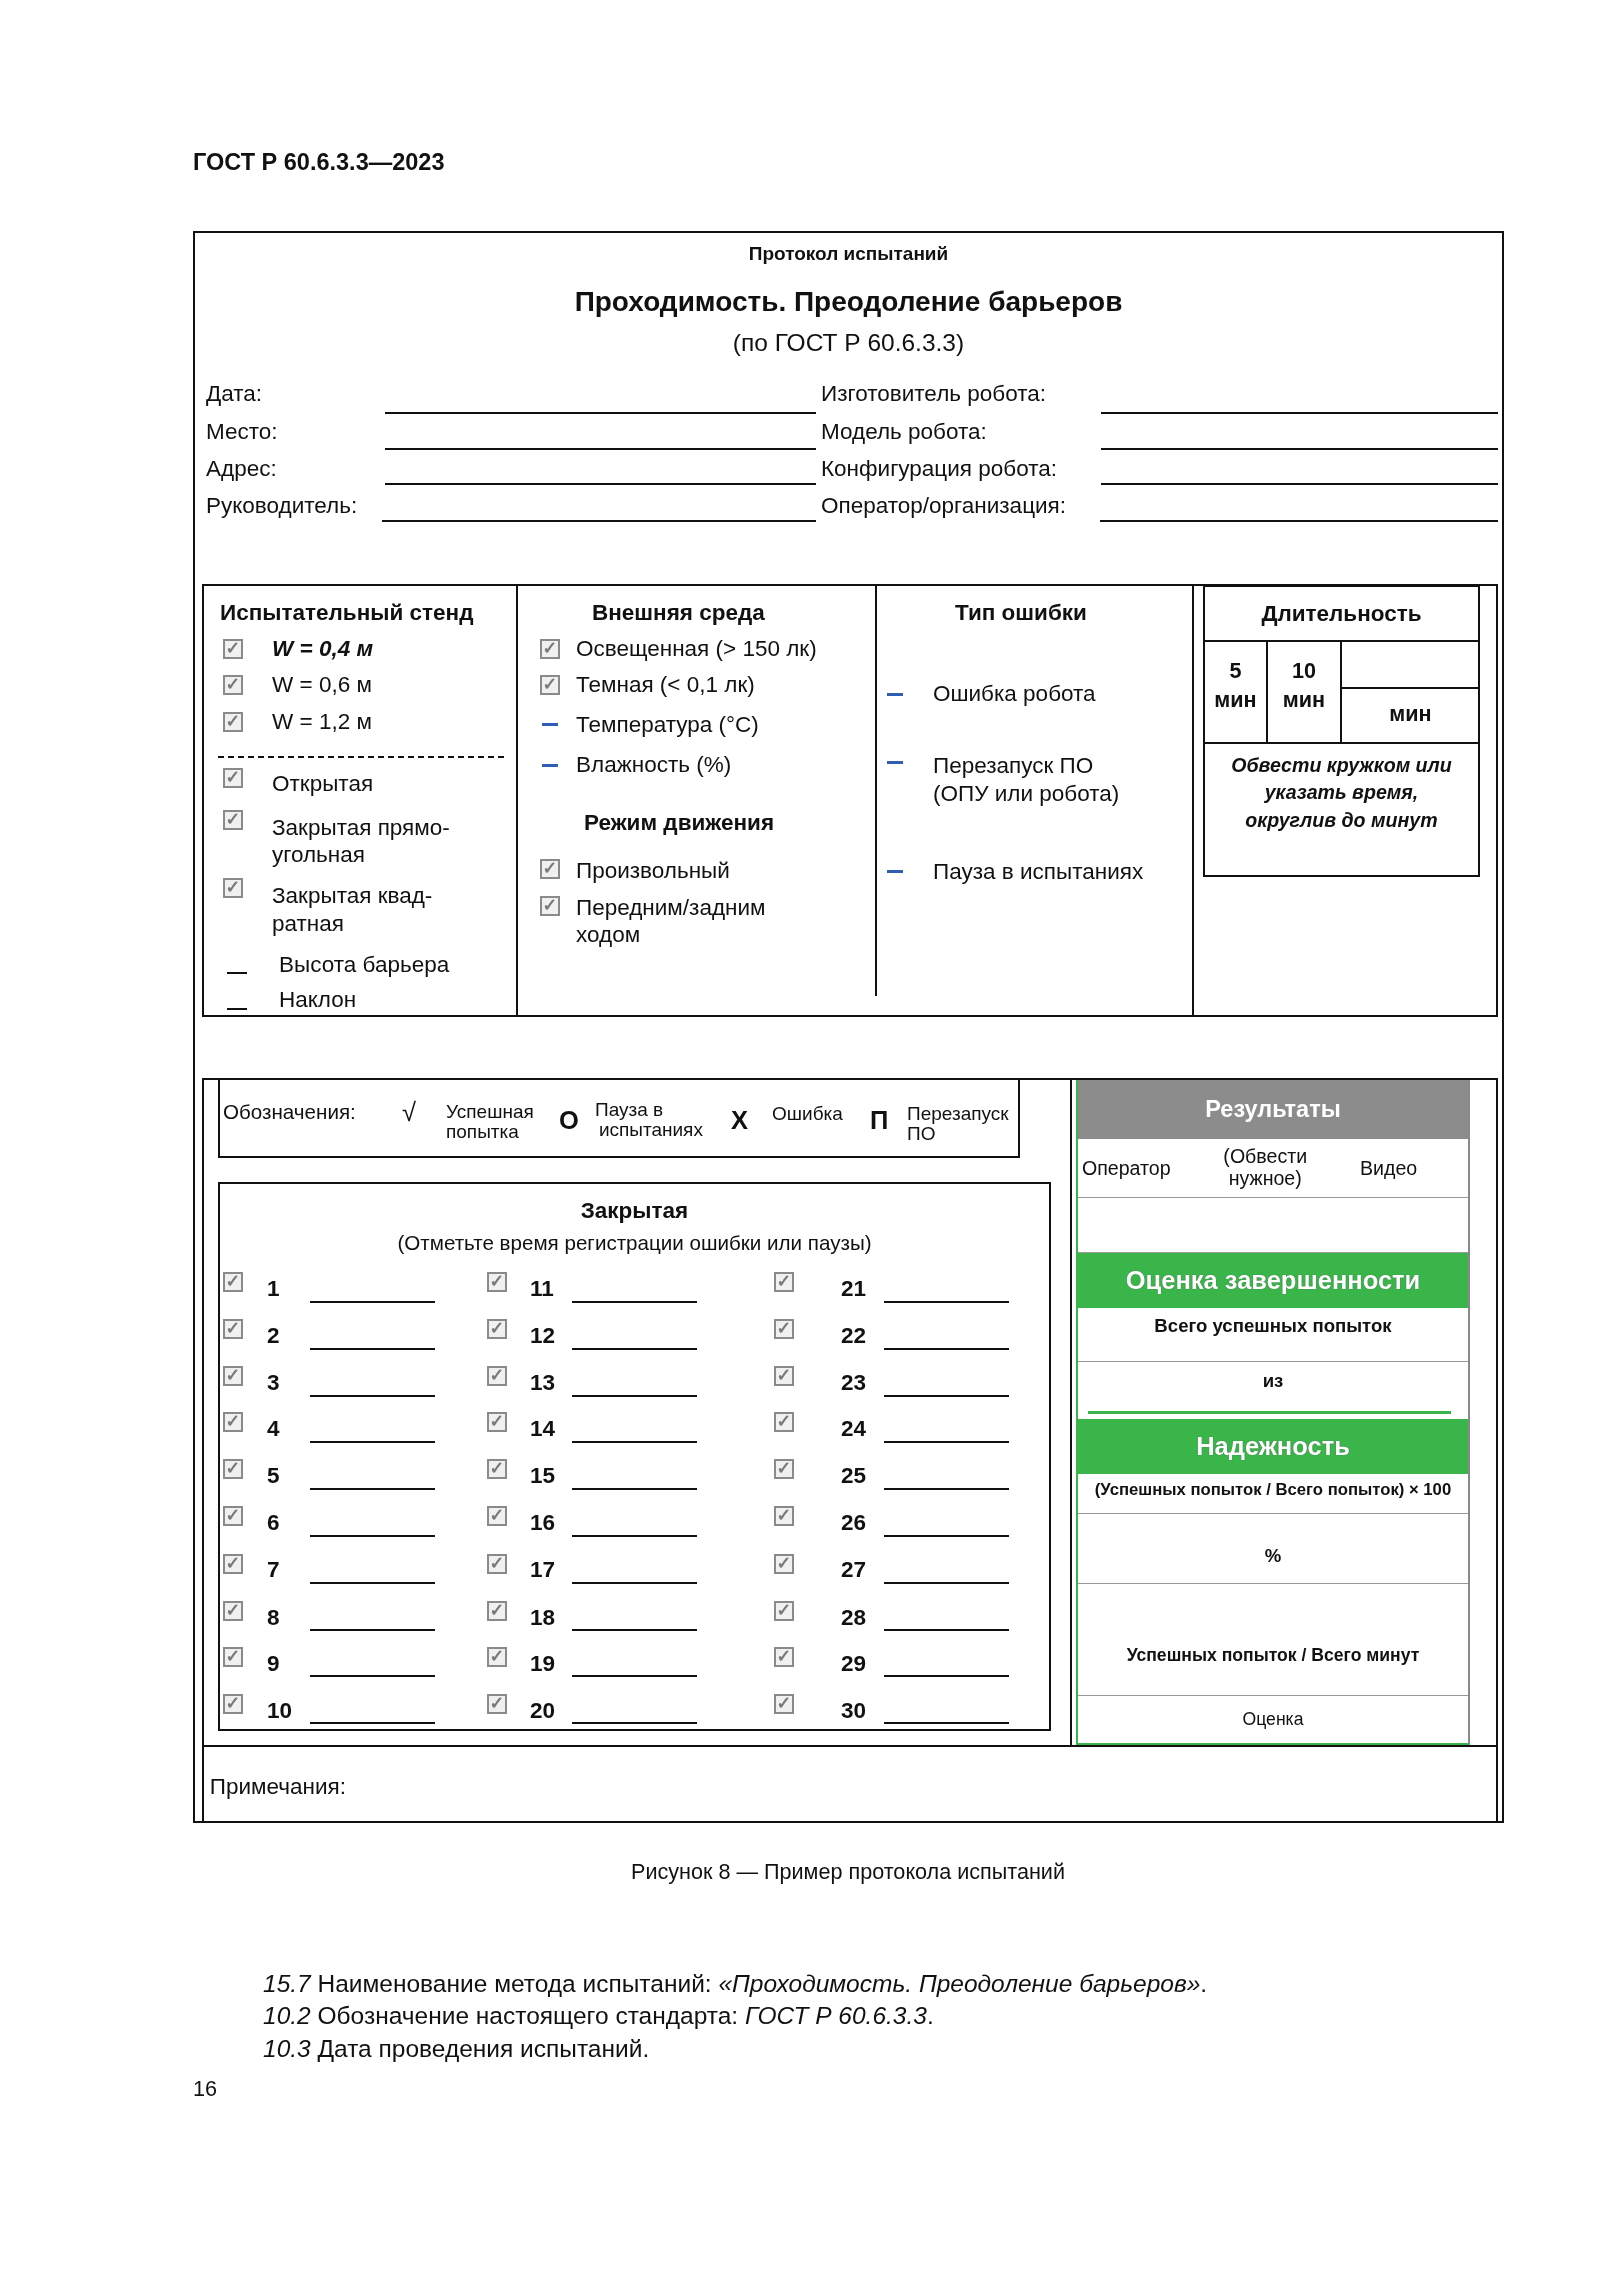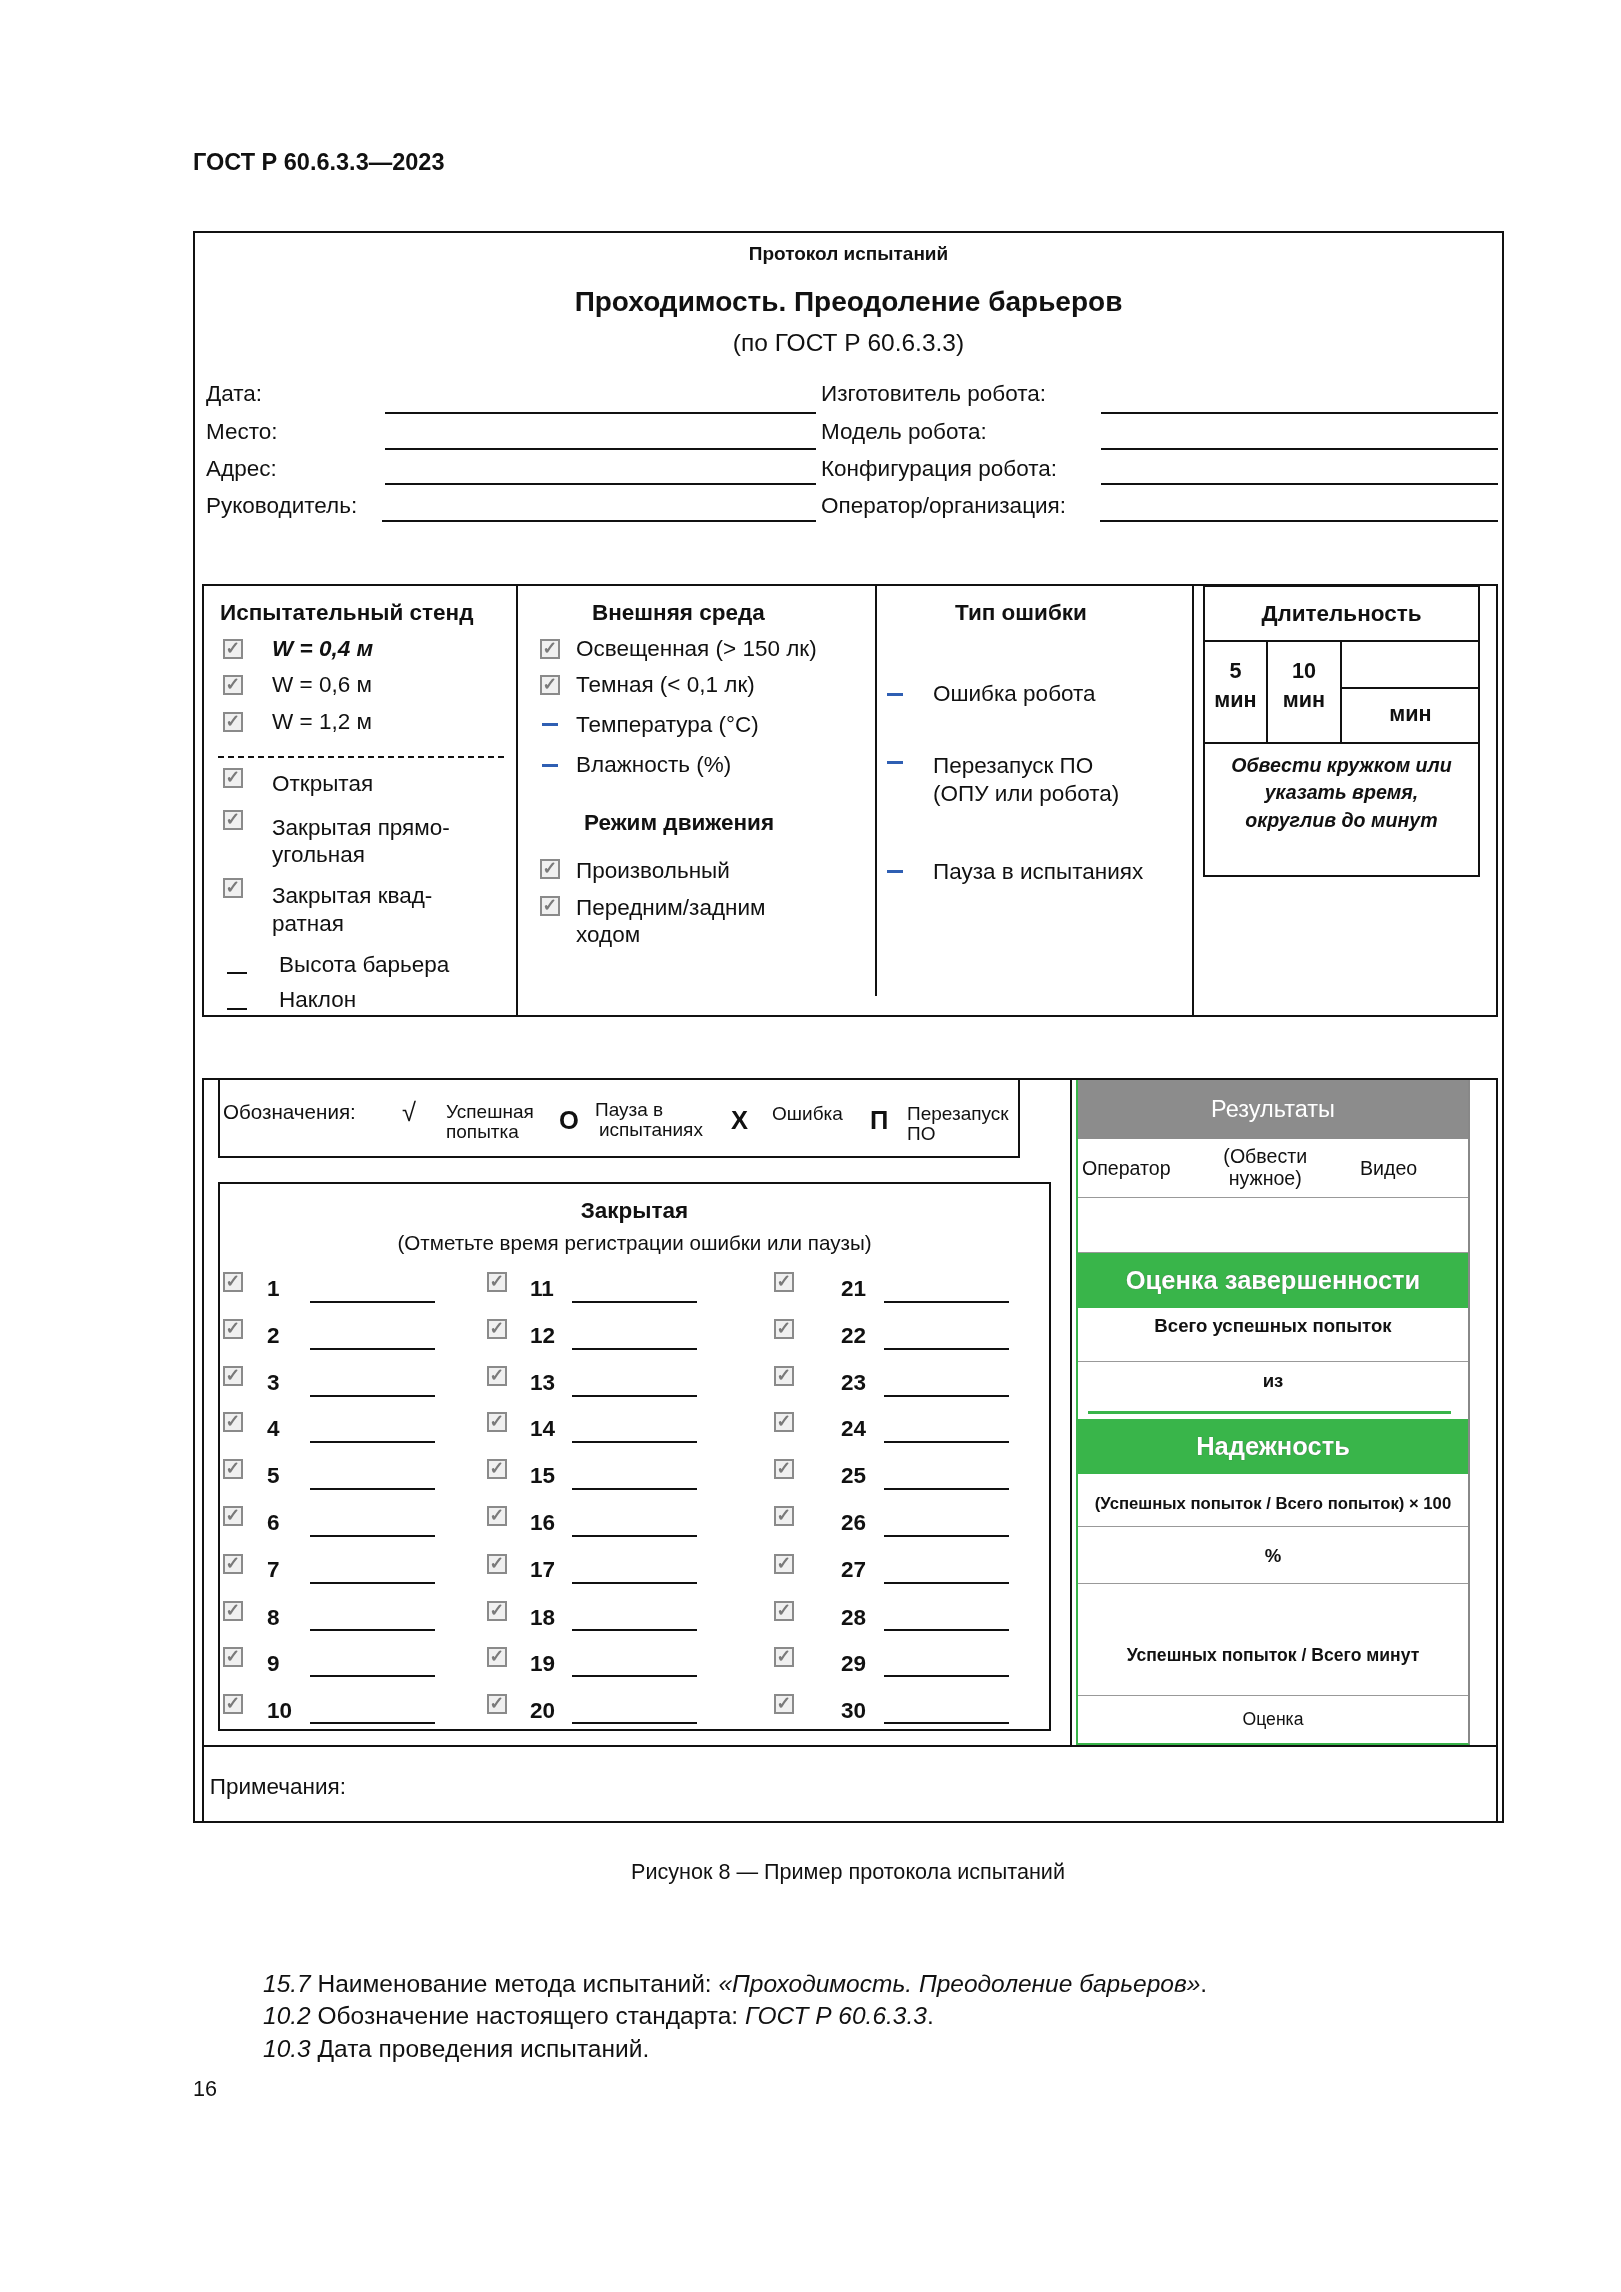--- a/index.html
+++ b/index.html
@@ -50,21 +50,21 @@
   #attempts-box { left: 218px; top: 1182px; width: 833px; height: 549px; border: 2.9px solid #111; }
   #attempts-title { left: 0; top: 13.7px; width: 100%; text-align: center; font-size: 22.5px; font-weight: bold; }
   #attempts-sub { left: 0; top: 47px; width: 100%; text-align: center; font-size: 20.6px; }
   .att-num { font-size: 22.5px; font-weight: bold; }
   .att-line { height: 0; border-bottom: 2.9px solid #111; }
 
   #vdiv-bottom { left: 1070px; top: 1078px; height: 667px; }
 
   
   #results-panel { left: 1076px; top: 1080px; width: 394px; height: 665px; border-left: 2.9px solid #39b54a; border-right: 2px solid #888; border-bottom: 2.9px solid #39b54a; }
-  .res-head-gray { left: 0; width: 100%; background: #8c8c8c; color: #fff; display: flex; align-items: center; justify-content: center; font-size: 23.5px; font-weight: normal; }
+  .res-head-gray { left: 0; width: 100%; background: #8c8c8c; color: #fff; display: flex; align-items: center; justify-content: center; font-size: 23.5px; font-weight: bold; }
   .res-head-green { left: 0; width: 100%; background: #39b54a; color: #fff; display: flex; align-items: center; justify-content: center; font-size: 25.5px; font-weight: bold; text-shadow: 0 0 1px #555; }
   .res-row { left: 0; width: 100%; border-bottom: 1px solid #999; display: flex; justify-content: center; font-size: 18.6px; font-weight: bold; }
 
   #notes-row { left: 202px; top: 1745px; width: 1296px; height: 58px; border-top: 2px solid #111; }
   #notes-label { left: 7.8px; top: 27.4px; font-size: 22.5px; }
 
   #figure-caption { left: 0; top: 1859px; width: 1696px; text-align: center; font-size: 21.6px; }
   .para { left: 263px; font-size: 24.5px; }
   .para i { font-style: italic; }
   #page-number { left: 193px; top: 2076px; font-size: 21.6px; }
@@ -373,21 +373,21 @@
     <span style="font-size:19.6px;padding-right:39px">Видео</span>
   </div>
   <div class="abs res-row" style="top:118px;height:55px"></div>
 
   <div class="abs res-head-green" style="top:173px;height:55px">Оценка завершенности</div>
   <div class="abs res-row" style="top:227px;height:55px;padding-top:7.8px">Всего успешных попыток</div>
   <div class="abs res-row" style="top:282px;height:55px;padding-top:7.8px;border-bottom:none">из</div>
   <div class="abs" style="left:9.8px;top:331px;width:363px;height:2.9px;background:#39b54a"></div>
 
   <div class="abs res-head-green" style="top:339px;height:55px">Надежность</div>
-  <div class="abs res-row" style="top:394px;height:53px;padding-top:20px;font-size:16.7px">(Успешных попыток / Всего попыток) × 100</div>
+  <div class="abs res-row" style="top:394px;height:40px;padding-top:6px;font-size:16.7px">(Успешных попыток / Всего попыток) × 100</div>
   <div class="abs res-row" style="top:449px;height:55px;align-items:center">%</div>
 
   <div class="abs res-row" style="top:561px;height:55px;padding-top:3.9px;font-size:17.6px">Успешных попыток / Всего минут</div>
   <div class="abs res-row" style="top:616px;height:47px;align-items:center;font-weight:normal;font-size:17.6px;border-bottom:none">Оценка</div>
 </div>
 
 <div id="notes-row" class="abs">
   <div id="notes-label" class="abs">Примечания:</div>
 </div>
 

